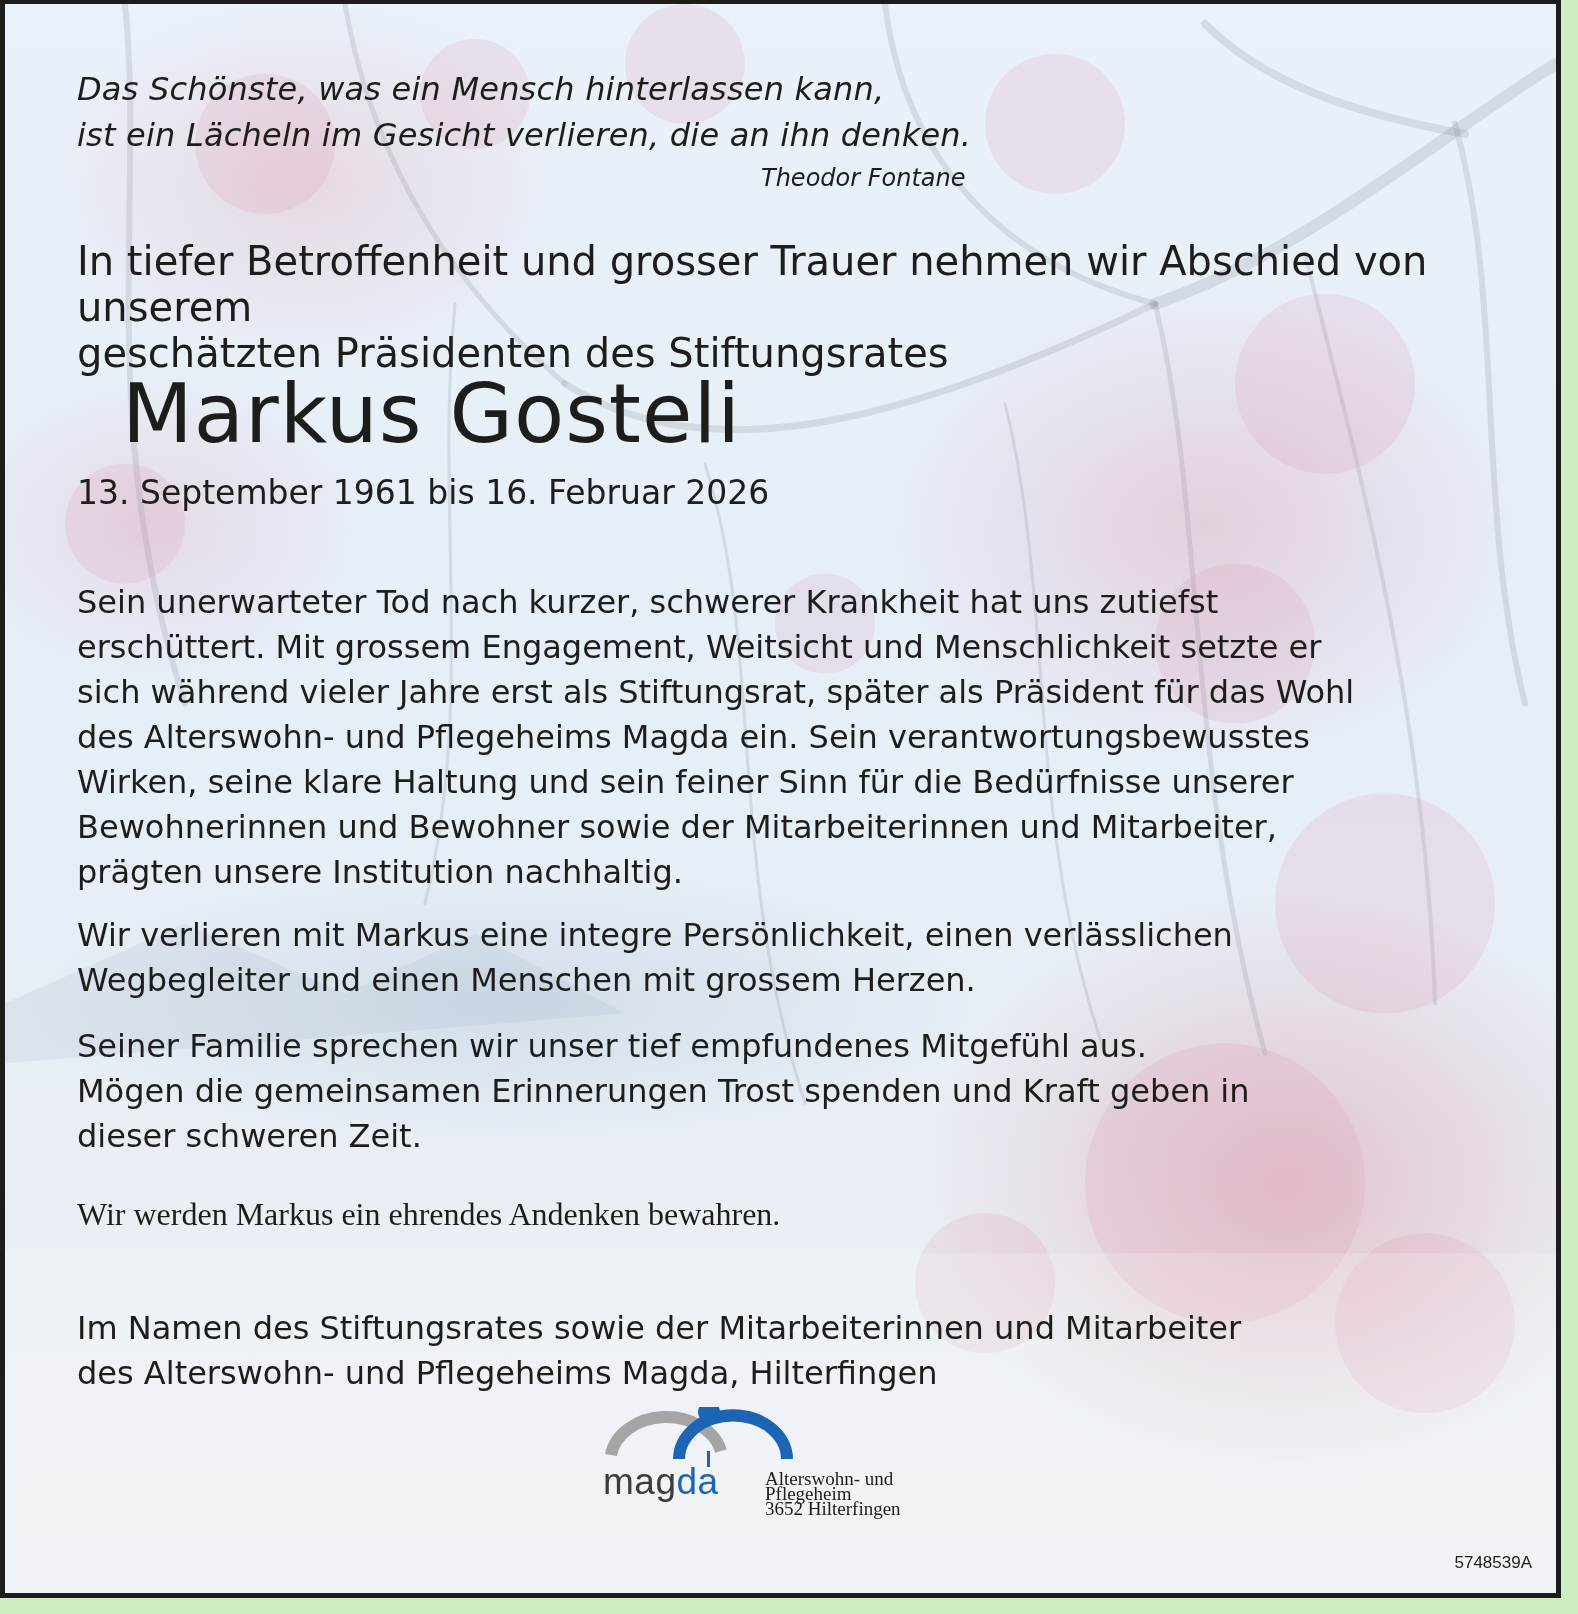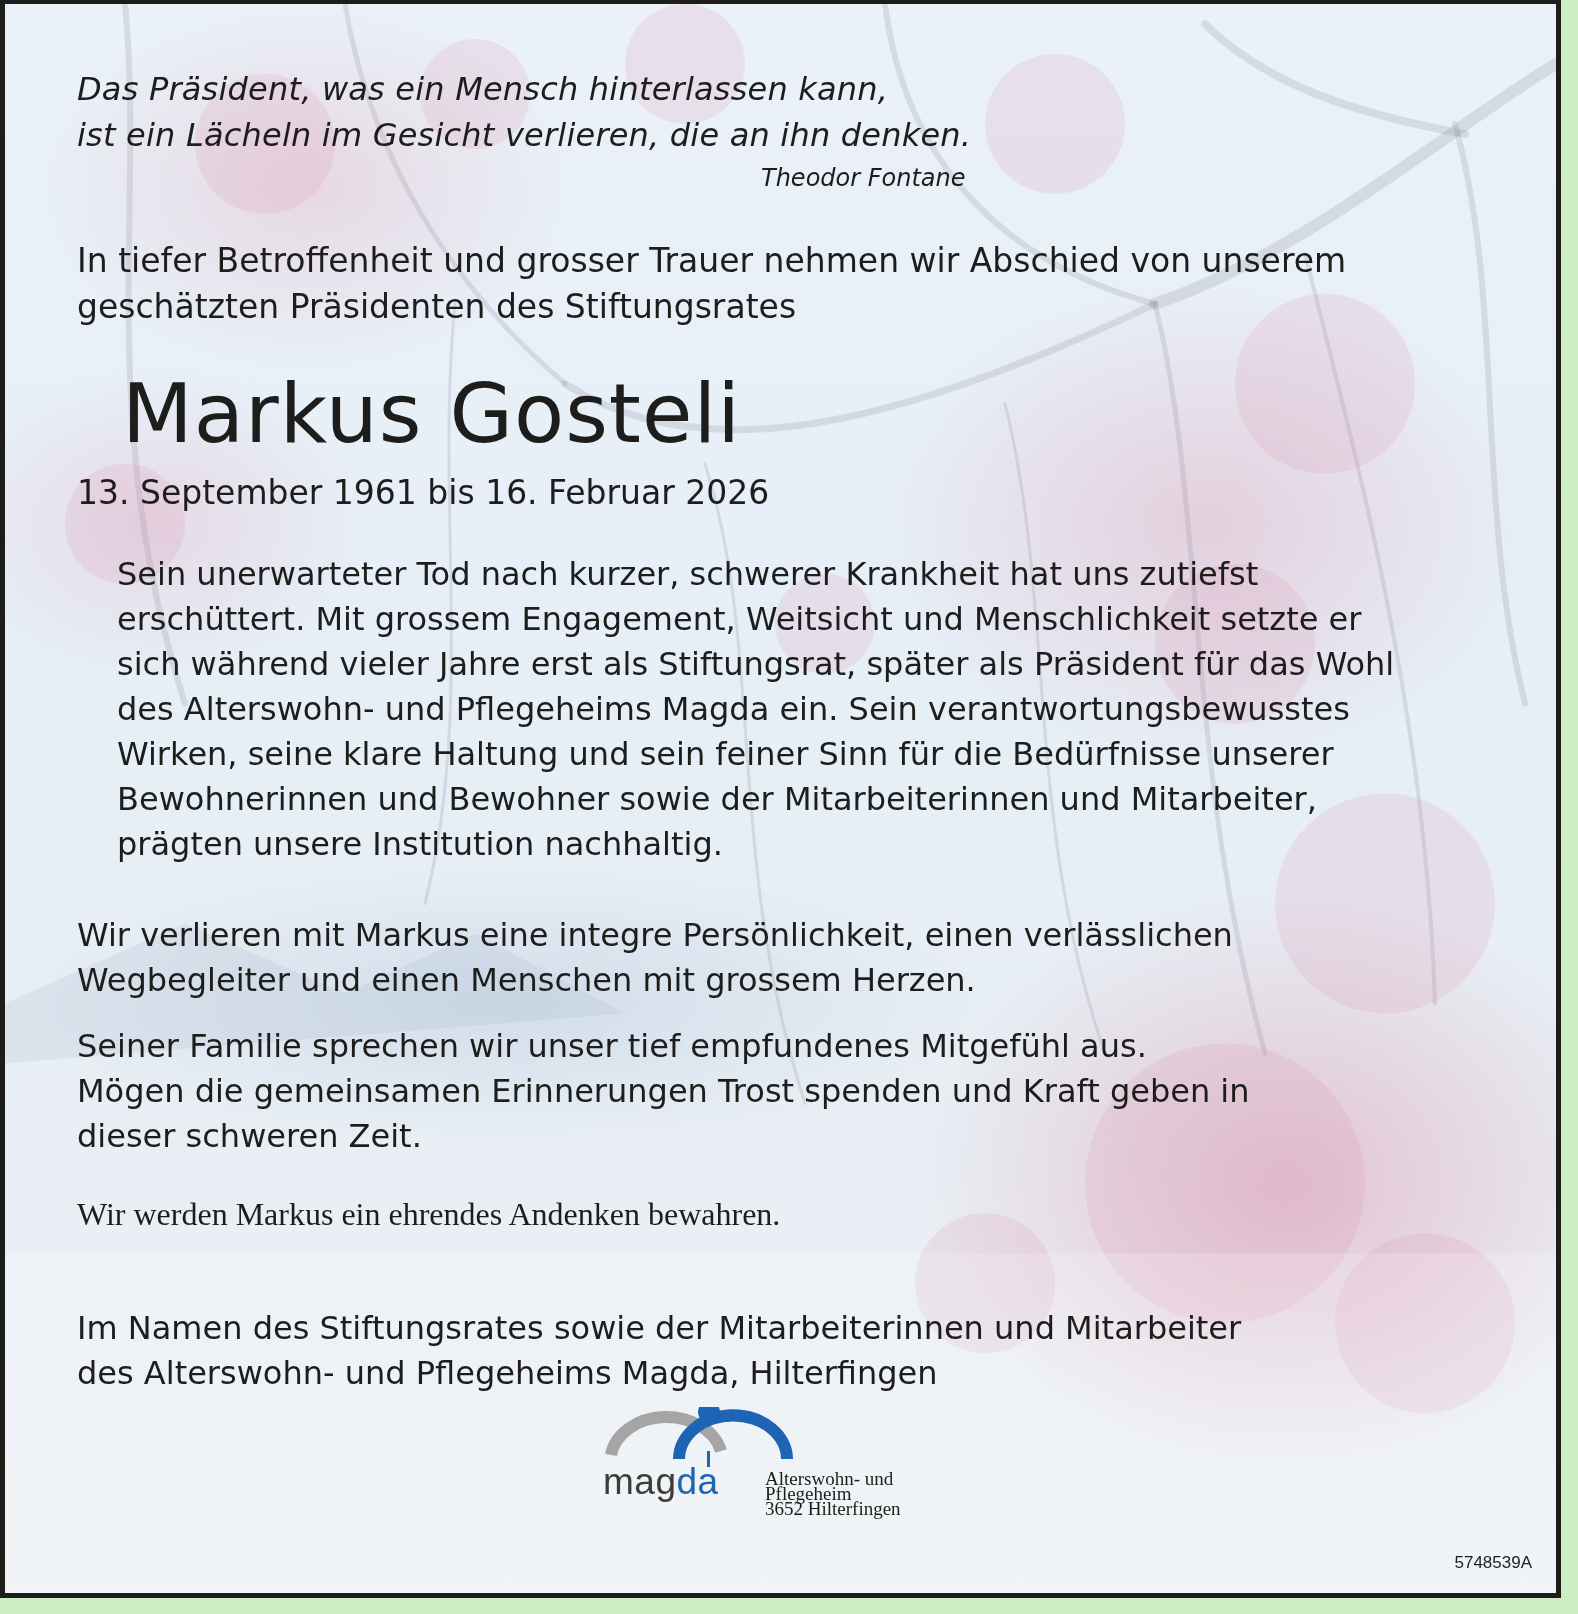--- a/index.html
+++ b/index.html
@@ -41,39 +41,39 @@
       line-height: 46px;
       letter-spacing: 0.2px;
     }
     .quote-author {
       position: absolute; top: 160px; left: 684px;
       font-style: italic;
       font-size: 24px;
     }
     .intro {
       position: absolute; top: 234px; left: 0;
-      font-size: 33px; line-height: 46px;
+      font-size: 40px; line-height: 46px;
       width: 1420px;
     }
     .name {
       position: absolute; top: 362px; left: 0;
       font-size: 82px; line-height: 96px;
       letter-spacing: 1px;
       margin-left: 45px;
     }
     .dates {
       position: absolute; top: 466px; left: 0;
       font-size: 33px; line-height: 46px;
     }
     .para {
       position: absolute; left: 0;
       font-size: 32px; line-height: 45px;
       width: 1420px;
     }
-    .p1 { top: 548px; margin-left: 40px; }
+    .p1 { top: 576px; }
     .p2 { top: 897px; margin-top: 12px; }
     .p3 { top: 1020px; }
     .p4 { top: 1188px; font-family: Liberation Serif, serif; }
     .p5 { top: 1302px; }
     .logo {
       position: absolute; left: 598px; top: 1405px;
       width: 380px; height: 110px;
     }
     .logo-word {
       position: absolute; left: 0; top: 52px;
@@ -127,21 +127,21 @@
       <circle cx="820" cy="620" r="50"></circle>
     </g>
     <g fill="#9fb0c8" fill-opacity="0.18">
       <path d="M0 1000 L 180 920 L 340 990 L 470 930 L 620 1010 L 0 1060 Z"></path>
     </g>
     <rect x="0" y="1250" width="1551" height="340" fill="#ffffff" fill-opacity="0.18"></rect>
   </svg>
 
   <div class="content">
     <div class="quote">
-      <div>Das Präsident, was ein Mensch hinterlassen kann,</div>
+      <div>Das Schönste, was ein Mensch hinterlassen kann,</div>
       <div>ist ein Lächeln im Gesicht verlieren, die an ihn denken.</div>
     </div>
     <div class="quote-author">Theodor Fontane</div>
 
     <div class="intro">
       <div>In tiefer Betroffenheit und grosser Trauer nehmen wir Abschied von unserem</div>
       <div>geschätzten Präsidenten des Stiftungsrates</div>
     </div>
 
     <div class="name">Markus Gosteli</div>

